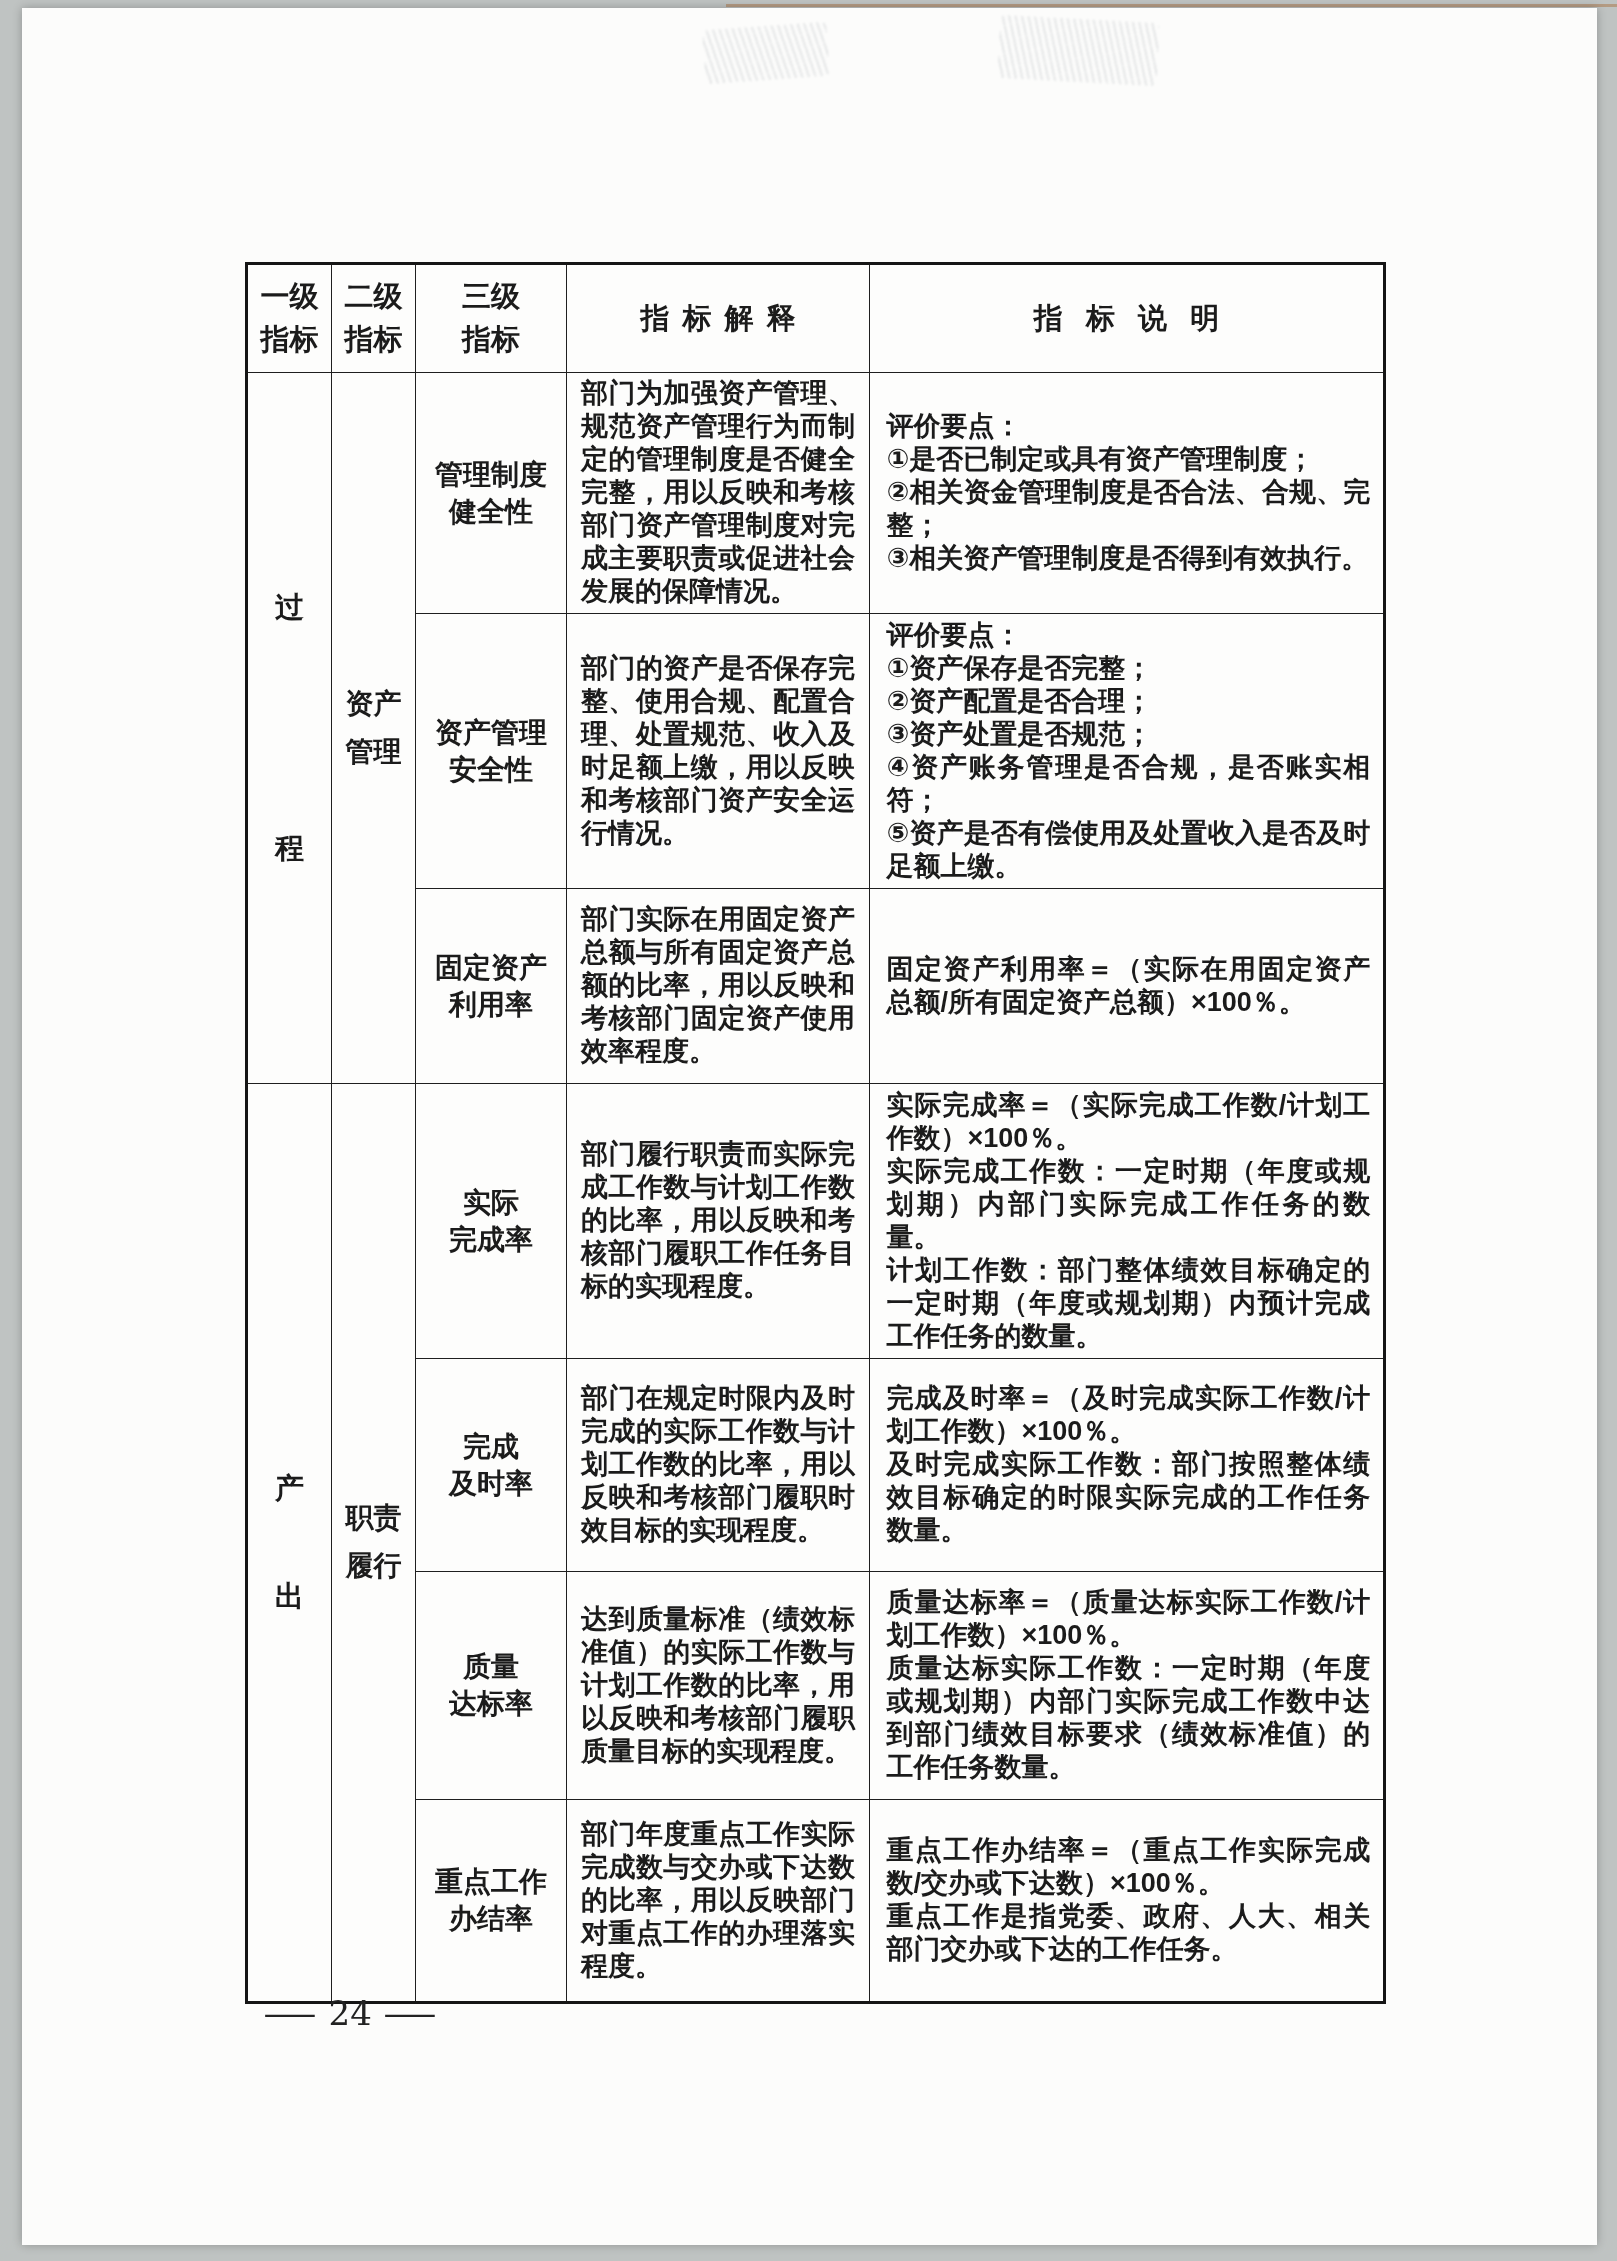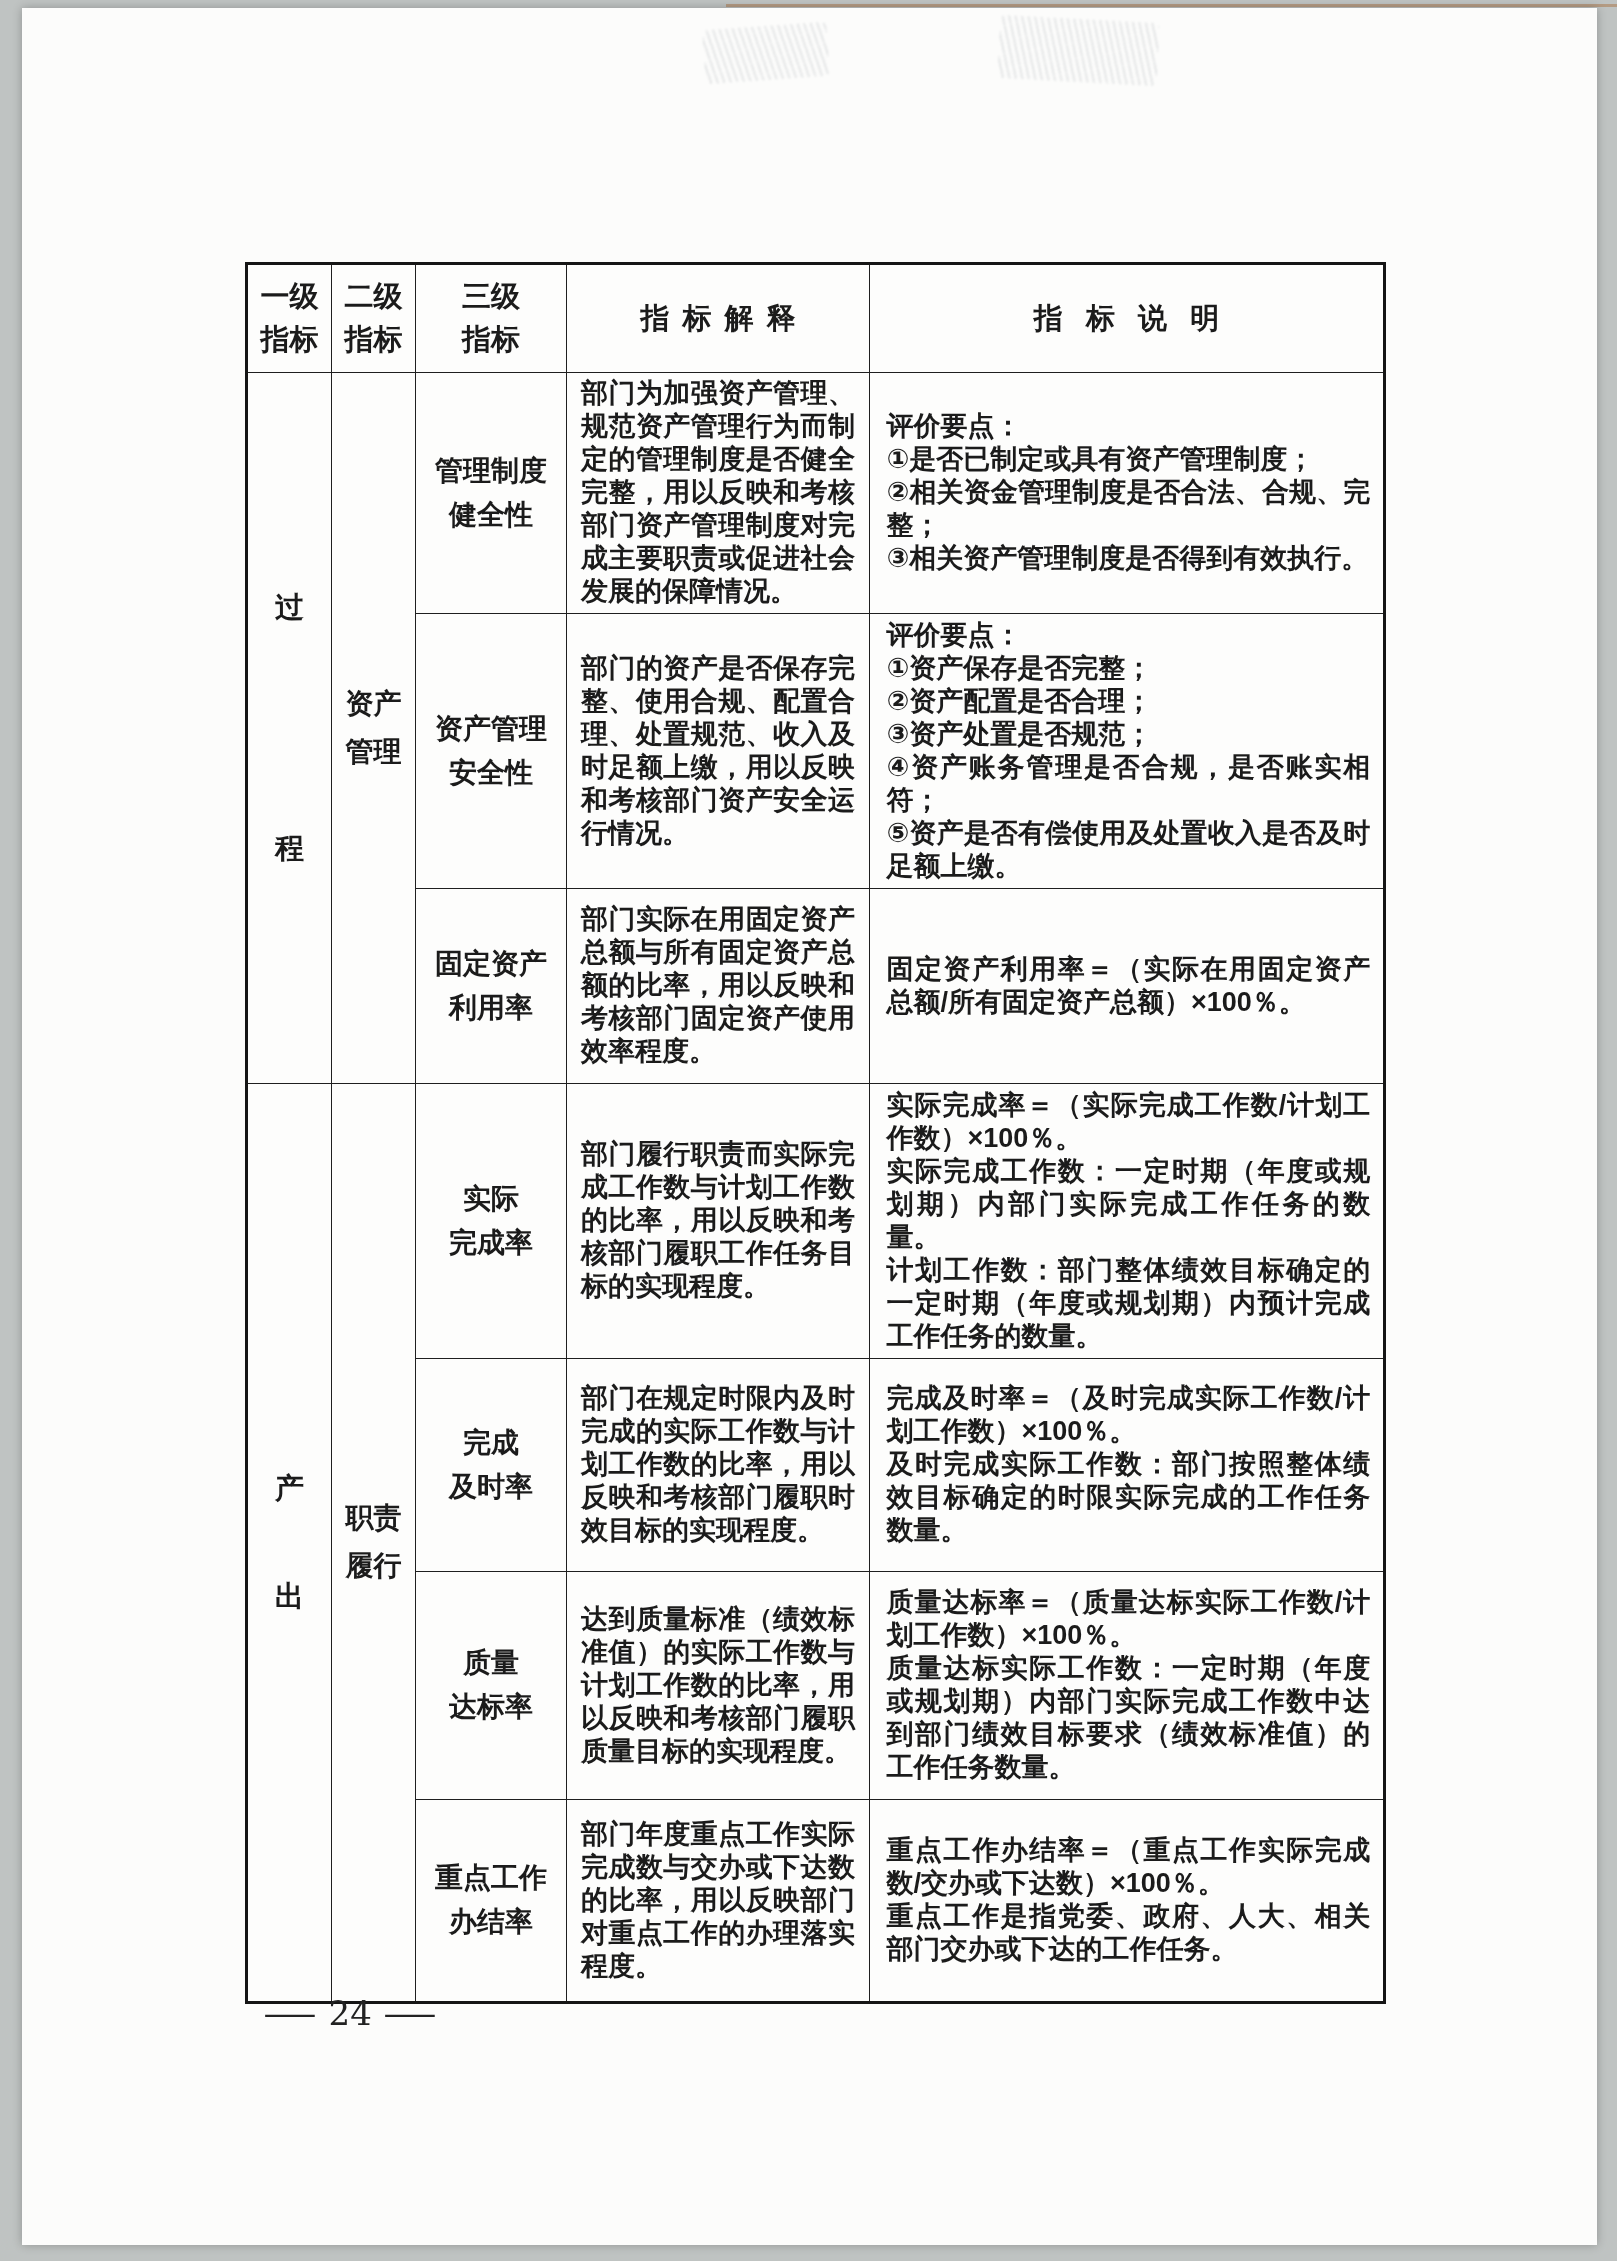--- a/index.html
+++ b/index.html
@@ -52,21 +52,21 @@
 
   .pre{white-space:pre-line;}
   th.hc{font-size:29px;line-height:43px;text-align:center;font-weight:700;}
   th.h-exp{letter-spacing:.45em;text-indent:.45em;}
   th.h-desc{letter-spacing:.8em;text-indent:.8em;}
 
   td.c-l1{font-size:29px;text-align:center;}
   td.c-l1.g1{line-height:241px;}
   td.c-l1.g2{line-height:108px;}
   td.c-l2{font-size:28px;line-height:48px;text-align:center;}
-  td.c-l3{font-size:28px;line-height:44px;text-align:center;}
+  td.c-l3{font-size:28px;line-height:37px;text-align:center;}
   td.c-exp{
     font-size:27px;line-height:33px;
     text-align:justify;
     padding:4px 14px;
   }
   td.c-desc{
     font-size:27px;line-height:33px;
     text-align:justify;
     padding:5px 12.7px 5px 16.5px;
     margin-top:42px;

